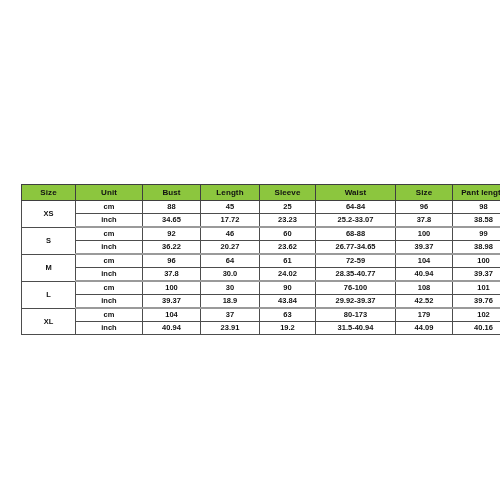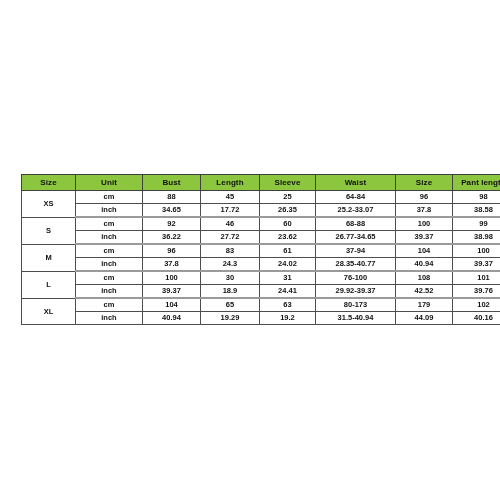--- a/index.html
+++ b/index.html
@@ -11,21 +11,21 @@
     height: 500px;
     background: #ffffff;
     font-family: "Liberation Sans", sans-serif;
     overflow: hidden;
     position: relative;
   }
 
   #size-chart-wrap {
     position: absolute;
     left: 21px;
-    top: 174px;
+    top: 184px;
     width: 463px;
   }
 
   table.size-chart {
     border-collapse: collapse;
     width: 463px;
     table-layout: fixed;
     background: #ffffff;
   }
 
@@ -113,100 +113,100 @@
         <td>45</td>
         <td>25</td>
         <td>64-84</td>
         <td>96</td>
         <td>98</td>
       </tr>
       <tr class="group-end">
         <td>inch</td>
         <td>34.65</td>
         <td>17.72</td>
-        <td>26.35</td>
+        <td>23.23</td>
         <td>25.2-33.07</td>
         <td>37.8</td>
         <td>38.58</td>
       </tr>
 
       <tr>
         <td class="size-cell" rowspan="2">S</td>
         <td>cm</td>
         <td>92</td>
         <td>46</td>
         <td>60</td>
         <td>68-88</td>
         <td>100</td>
         <td>99</td>
       </tr>
       <tr class="group-end">
         <td>inch</td>
         <td>36.22</td>
-        <td>27.72</td>
+        <td>20.27</td>
         <td>23.62</td>
         <td>26.77-34.65</td>
         <td>39.37</td>
         <td>38.98</td>
       </tr>
 
       <tr>
         <td class="size-cell" rowspan="2">M</td>
         <td>cm</td>
         <td>96</td>
-        <td>83</td>
+        <td>64</td>
         <td>61</td>
-        <td>37-94</td>
+        <td>72-59</td>
         <td>104</td>
         <td>100</td>
       </tr>
       <tr class="group-end">
         <td>inch</td>
         <td>37.8</td>
-        <td>24.3</td>
+        <td>30.0</td>
         <td>24.02</td>
         <td>28.35-40.77</td>
         <td>40.94</td>
         <td>39.37</td>
       </tr>
 
       <tr>
         <td class="size-cell" rowspan="2">L</td>
         <td>cm</td>
         <td>100</td>
         <td>30</td>
-        <td>31</td>
+        <td>90</td>
         <td>76-100</td>
         <td>108</td>
         <td>101</td>
       </tr>
       <tr class="group-end">
         <td>inch</td>
         <td>39.37</td>
         <td>18.9</td>
-        <td>24.41</td>
+        <td>43.84</td>
         <td>29.92-39.37</td>
         <td>42.52</td>
         <td>39.76</td>
       </tr>
 
       <tr>
         <td class="size-cell" rowspan="2">XL</td>
         <td>cm</td>
         <td>104</td>
-        <td>65</td>
+        <td>37</td>
         <td>63</td>
         <td>80-173</td>
         <td>179</td>
         <td>102</td>
       </tr>
       <tr>
         <td>inch</td>
         <td>40.94</td>
-        <td>19.29</td>
+        <td>23.91</td>
         <td>19.2</td>
         <td>31.5-40.94</td>
         <td>44.09</td>
         <td>40.16</td>
       </tr>
 
     </tbody>
   </table>
 </div>
 

